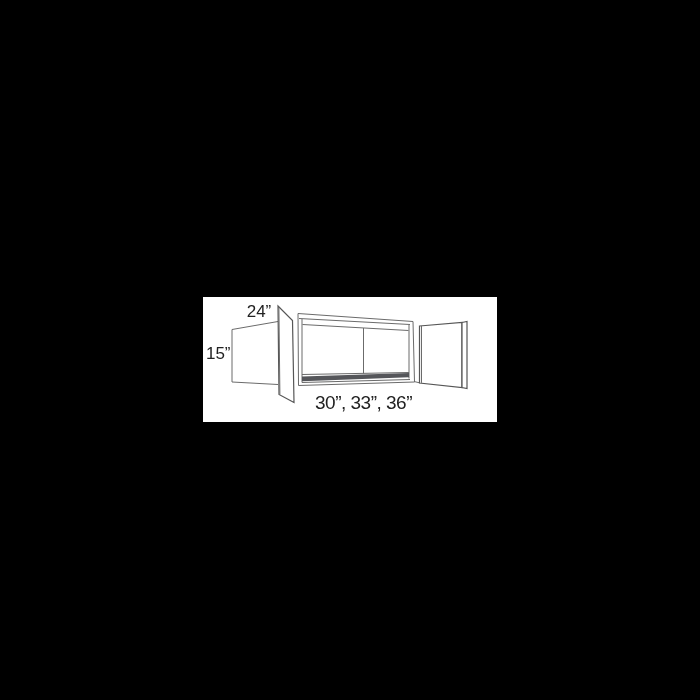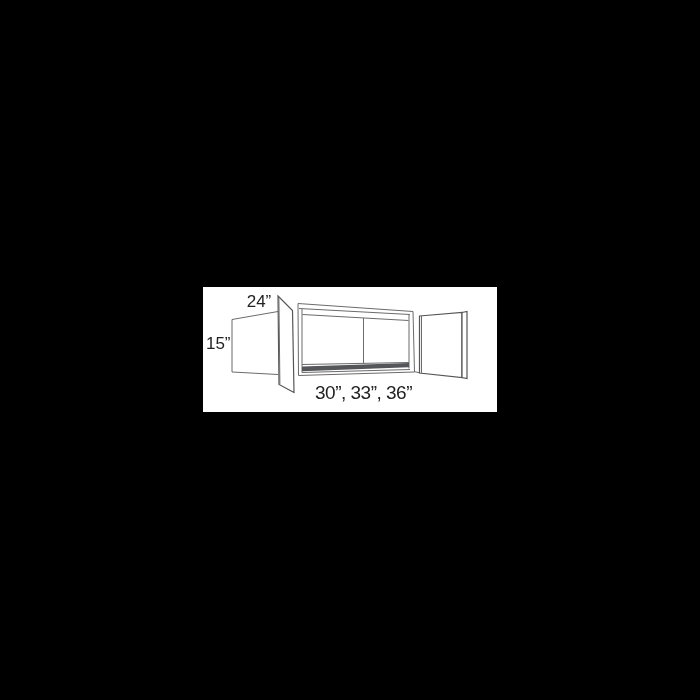--- a/index.html
+++ b/index.html
@@ -9,21 +9,21 @@
     overflow: hidden;
     font-family: "Liberation Sans", sans-serif;
   }
   .canvas {
     position: relative;
     width: 700px; height: 700px;
     background: var(--background, #000);
   }
   .panel {
     position: absolute;
-    left: 203px; top: 287px;
+    left: 203px; top: 297px;
     width: 294px; height: 125px;
     background: var(--panel, #fff);
   }
   svg { display: block; width: 294px; height: 125px; }
   .line  { stroke: var(--line, #6b6b6b); stroke-width: 1; fill: none; }
   .face  { fill: var(--panel, #fff); stroke: var(--line, #6b6b6b); stroke-width: 1; }
   .door  { fill: var(--panel, #fff); stroke: var(--door-line, #565656); stroke-width: 1.2; }
   .shade { fill: var(--shelf-shade, #55565a); stroke: none; }
   .dim-text {
     fill: var(--text, #222);

